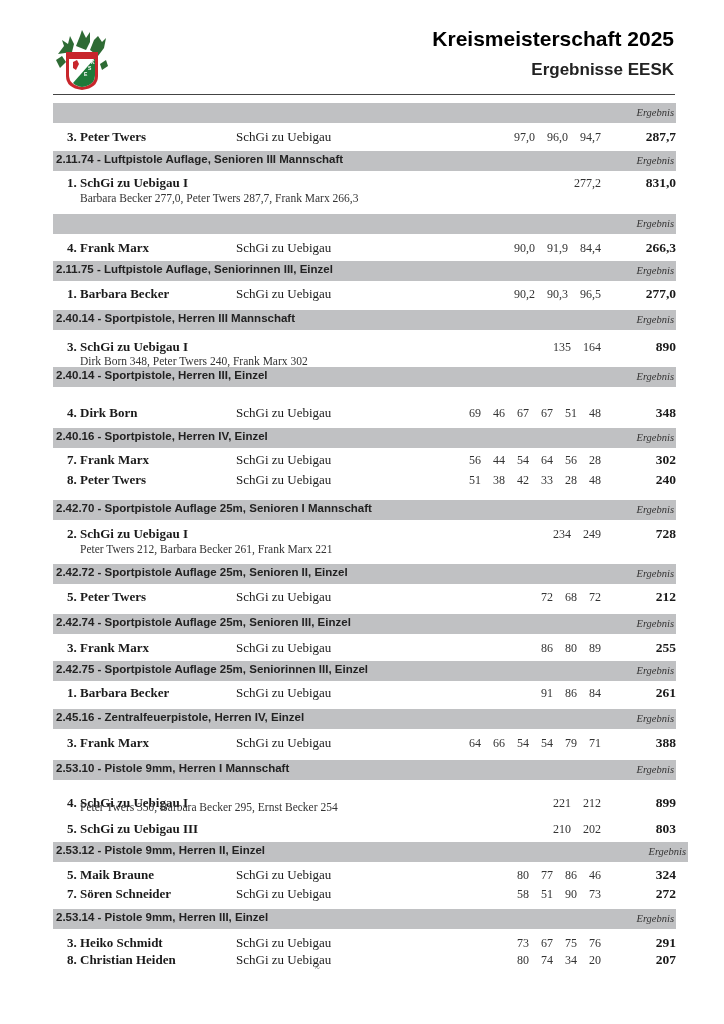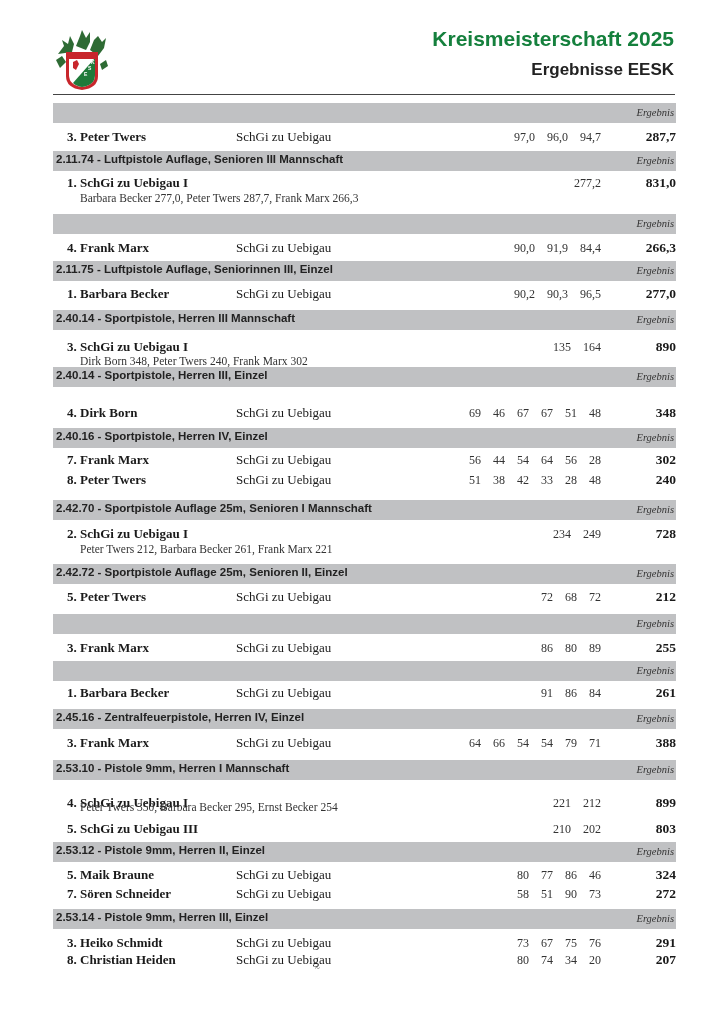--- a/index.html
+++ b/index.html
@@ -1,18 +1,18 @@
 <!DOCTYPE html>
 <html><head>
 <meta charset="utf-8">
 <style>
   html,body{margin:0;padding:0;background:#fff;}
   body{width:724px;height:1024px;position:relative;overflow:hidden;color:#1a1a1a;}
   .logo{position:absolute;left:54px;top:26px;width:56px;height:66px;}
-  .title{position:absolute;right:50px;top:27px;font-family:"Liberation Sans",sans-serif;font-weight:bold;font-size:21px;color:#15803d;text-align:right;white-space:nowrap;}
+  .title{position:absolute;right:50px;top:27px;font-family:"Liberation Sans",sans-serif;font-weight:bold;font-size:21px;color:#000000;text-align:right;white-space:nowrap;}
   .subtitle{position:absolute;right:50px;top:60px;font-family:"Liberation Sans",sans-serif;font-weight:bold;font-size:17px;color:#222;text-align:right;white-space:nowrap;}
   .rule{position:absolute;left:53px;width:622px;top:94px;height:1px;background:#444;}
   .sec-head{position:absolute;left:53px;width:623px;height:20px;background:#c0c1c3;}
   .sec-title{position:absolute;left:3px;top:2px;font-family:"Liberation Sans",sans-serif;font-weight:bold;font-size:11.5px;color:#222;white-space:nowrap;}
   .sec-erg{position:absolute;right:2px;top:4px;font-family:"Liberation Serif",serif;font-style:italic;font-size:10.5px;color:#333;}
   .row{position:absolute;left:53px;width:623px;height:16px;font-family:"Liberation Serif",serif;}
   .place{position:absolute;left:14px;top:0;font-weight:bold;font-size:13px;white-space:nowrap;}
   .club{position:absolute;left:183px;top:0;font-size:13px;white-space:nowrap;}
   .shots{position:absolute;right:75px;top:1px;font-size:12px;white-space:nowrap;color:#333;}
   .shots span{display:inline-block;text-align:right;}
@@ -136,29 +136,31 @@
       <span class="sec-title">2.42.72 - Sportpistole Auflage 25m, Senioren II, Einzel</span>
       <span class="sec-erg">Ergebnis</span>
     </div>
     <div class="row" style="top: 589px;">
       <span class="place">5. Peter Twers</span>
       <span class="club">SchGi zu Uebigau</span>
       <span class="shots"><span style="width: 24px;">72</span><span style="width: 24px;">68</span><span style="width: 24px;">72</span></span>
       <span class="total">212</span>
     </div>
     <div class="sec-head" style="top: 614px;">
+      <span class="sec-title">2.42.74 - Sportpistole Auflage 25m, Senioren III, Einzel</span>
       <span class="sec-erg">Ergebnis</span>
     </div>
     <div class="row" style="top: 640px;">
       <span class="place">3. Frank Marx</span>
       <span class="club">SchGi zu Uebigau</span>
       <span class="shots"><span style="width: 24px;">86</span><span style="width: 24px;">80</span><span style="width: 24px;">89</span></span>
       <span class="total">255</span>
     </div>
     <div class="sec-head" style="top: 661px;">
+      <span class="sec-title">2.42.75 - Sportpistole Auflage 25m, Seniorinnen III, Einzel</span>
       <span class="sec-erg">Ergebnis</span>
     </div>
     <div class="row" style="top: 685px;">
       <span class="place">1. Barbara Becker</span>
       <span class="club">SchGi zu Uebigau</span>
       <span class="shots"><span style="width: 24px;">91</span><span style="width: 24px;">86</span><span style="width: 24px;">84</span></span>
       <span class="total">261</span>
     </div>
     <div class="sec-head" style="top: 709px;">
       <span class="sec-title">2.45.16 - Zentralfeuerpistole, Herren IV, Einzel</span>
@@ -178,21 +180,21 @@
       <span class="place">4. SchGi zu Uebigau I</span>
       <span class="shots"><span style="width: 30px;">221</span><span style="width: 30px;">212</span></span>
       <span class="total">899</span>
     </div>
     <div class="members" style="top: 801px;">Peter Twers 350, Barbara Becker 295, Ernst Becker 254</div>
     <div class="row" style="top: 821px;">
       <span class="place">5. SchGi zu Uebigau III</span>
       <span class="shots"><span style="width: 30px;">210</span><span style="width: 30px;">202</span></span>
       <span class="total">803</span>
     </div>
-    <div class="sec-head" style="top: 842px;">
+    <div class="sec-head" style="top: 842px; padding-left: 12px;">
       <span class="sec-title">2.53.12 - Pistole 9mm, Herren II, Einzel</span>
       <span class="sec-erg">Ergebnis</span>
     </div>
     <div class="row" style="top: 867px;">
       <span class="place">5. Maik Braune</span>
       <span class="club">SchGi zu Uebigau</span>
       <span class="shots"><span style="width: 24px;">80</span><span style="width: 24px;">77</span><span style="width: 24px;">86</span><span style="width: 24px;">46</span></span>
       <span class="total">324</span>
     </div>
     <div class="row" style="top: 886px;">

